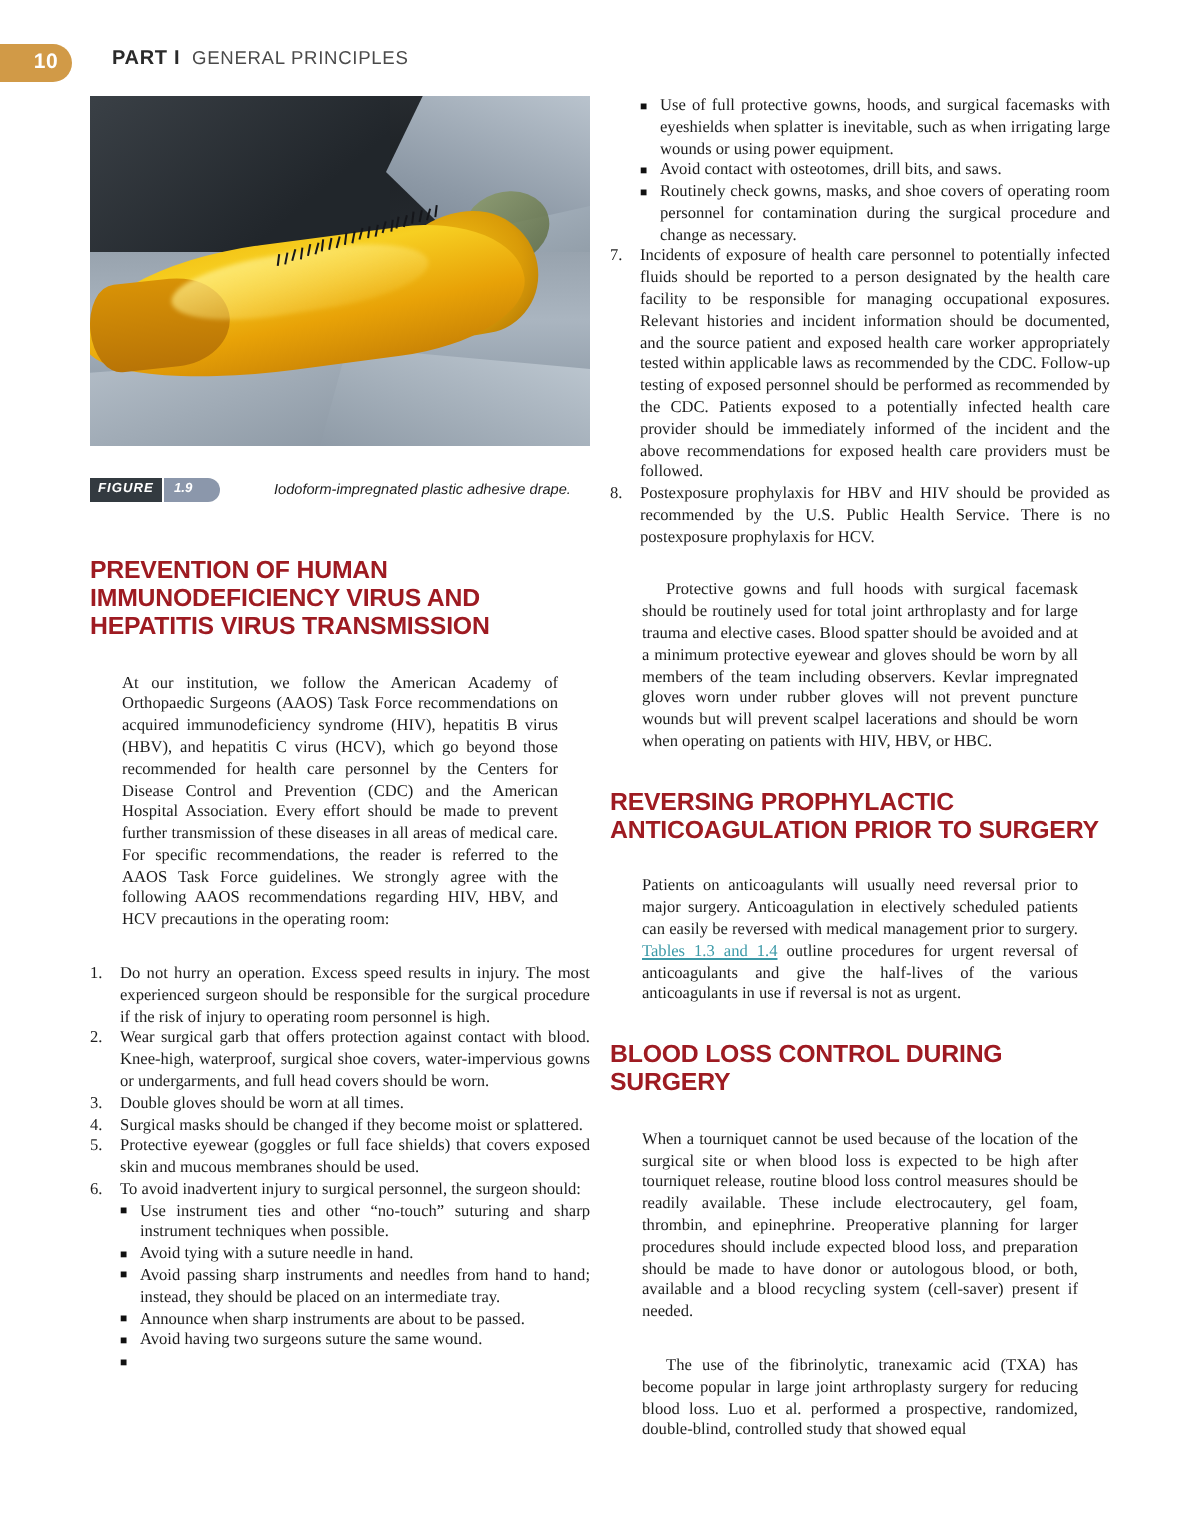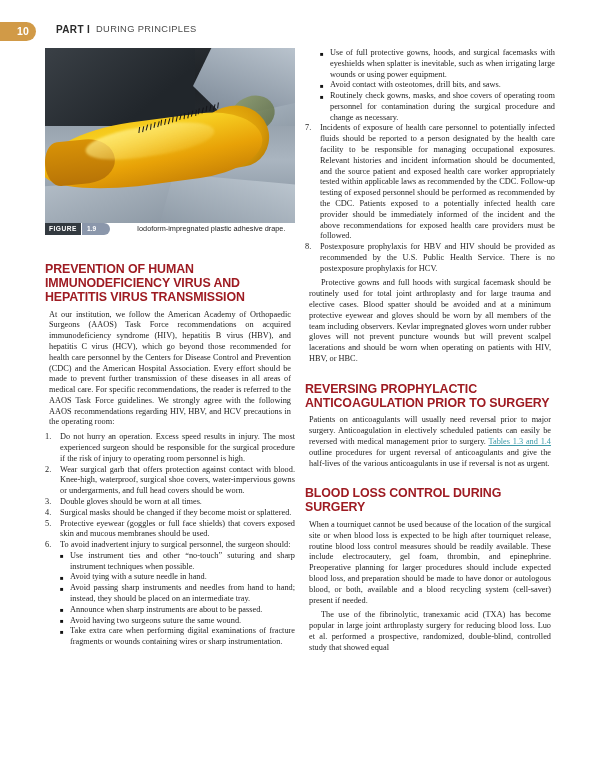--- a/index.html
+++ b/index.html
@@ -151,24 +151,25 @@
     position: absolute; left: 92px; top: 58px; width: 86px; height: 22px;
     transform: rotate(-11deg);
   }
   .ph-incision i {
     position: absolute;
     width: 1px; height: 6px;
     background: #15161a;
     display: block;
   }
   .figure-caption {
-    margin-top: 0;
+    margin-top: 16px;
     height: 13px;
     position: relative;
     font-family: "Liberation Sans", sans-serif;
+    font-style: italic;
   }
   .fig-label {
     position: absolute; left: 0; top: 0;
     background: #333a40;
     color: #ffffff;
     font-size: 6.6px;
     font-weight: bold;
     letter-spacing: 0.5px;
     padding: 2px 4px 2px 4px;
     line-height: 8px;
@@ -196,21 +197,21 @@
     color: #9e1b22;
     font-size: 12.4px;
     font-weight: bold;
     line-height: 1.12;
     margin: 18px 0 5px 0;
     text-align: left;
     letter-spacing: -0.1px;
   }
   h2.sec.first { margin-top: 27px; }
 
-  p.body { margin: 4px; text-indent: 12px; }
+  p.body { margin: 16px; text-indent: 12px; }
   p.body.noindent { text-indent: 0; }
 
   
   ol.numlist {
     margin: 0;
     padding: 0;
     list-style: none;
     counter-reset: nl;
   }
   ol.numlist > li {
@@ -246,21 +247,21 @@
     color: #111;
   }
   .link { color: #3d9aa8; }
 </style>
 </head>
 <body>
 
 <div class="runhead">
   <div class="page-badge">10</div>
   <div class="runhead-part">PART I</div>
-  <div class="runhead-title">DURING PRINCIPLES</div>
+  <div class="runhead-title">GENERAL PRINCIPLES</div>
 </div>
 
 <div class="col col-left">
 
   <div class="figure-photo">
     <div class="ph-bg-dark"></div>
     <div class="ph-scrub"></div>
     <div class="ph-drape-topright"></div>
     <div class="ph-drape-right2"></div>
     <div class="ph-drape-main"></div>
@@ -315,21 +316,21 @@
     <li><span class="num">5.</span><span>Protective eyewear (goggles or full face shields) that covers exposed skin and mucous membranes should be used.</span></li>
     <li><span class="num">6.</span><span>To avoid inadvertent injury to surgical personnel, the surgeon should:</span></li>
   </ol>
 
   <ul class="toplist">
     <li><span class="bullet">■</span><span>Use instrument ties and other “no-touch” suturing and sharp instrument techniques when possible.</span></li>
     <li><span class="bullet">■</span><span>Avoid tying with a suture needle in hand.</span></li>
     <li><span class="bullet">■</span><span>Avoid passing sharp instruments and needles from hand to hand; instead, they should be placed on an intermediate tray.</span></li>
     <li><span class="bullet">■</span><span>Announce when sharp instruments are about to be passed.</span></li>
     <li><span class="bullet">■</span><span>Avoid having two surgeons suture the same wound.</span></li>
-    <li><span class="bullet">■</span><span>Take extra care when performing digital examinations of fracture fragments or wounds containing wires or sharp instrumentation.</span></li>
+    <li><span class="bullet">■</span></li>
   </ul>
 
 </div>
 
 <div class="col col-right">
 
   <ul class="toplist">
     <li><span class="bullet">■</span><span>Use of full protective gowns, hoods, and surgical facemasks with eyeshields when splatter is inevitable, such as when irrigating large wounds or using power equipment.</span></li>
     <li><span class="bullet">■</span><span>Avoid contact with osteotomes, drill bits, and saws.</span></li>
     <li><span class="bullet">■</span><span>Routinely check gowns, masks, and shoe covers of operating room personnel for contamination during the surgical procedure and change as necessary.</span></li>

